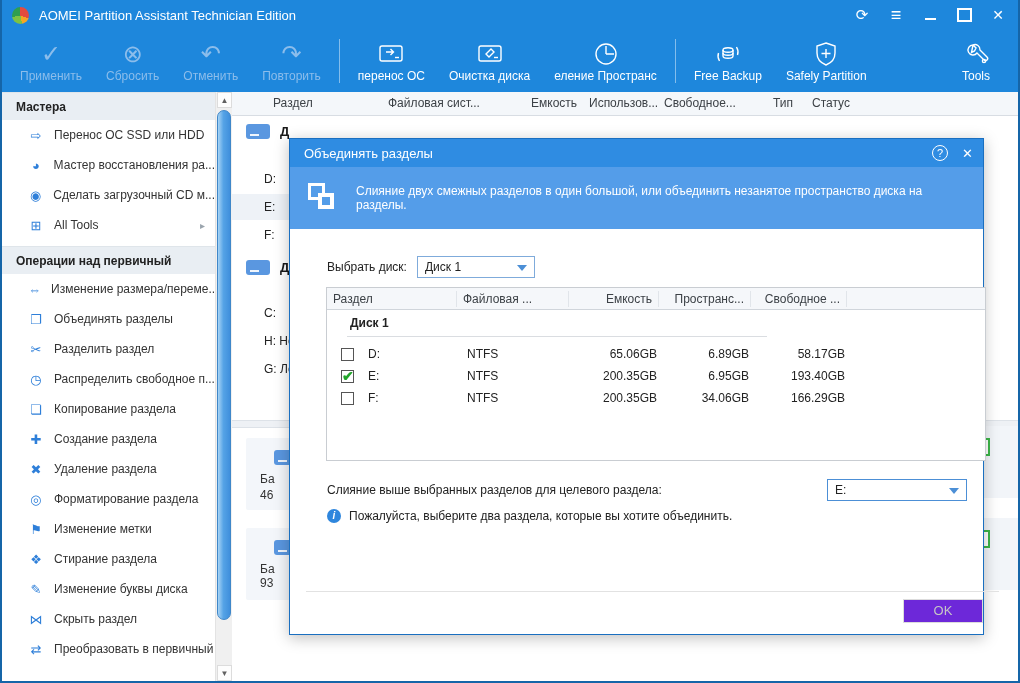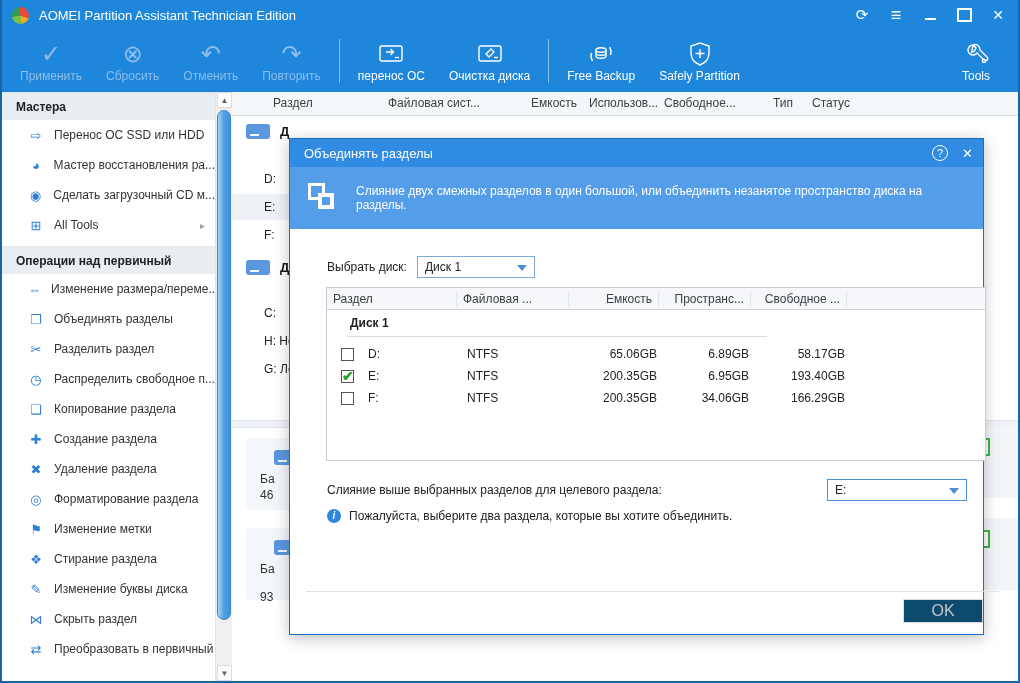--- a/index.html
+++ b/index.html
@@ -97,21 +97,21 @@
   .checkbox .chk { position:absolute; left:0px; top:-3px; color:#22a52a; font-size:14px; font-weight:bold; }
   .pletter { width:99px; }
 
   #target-row { position:absolute; left:21px; top:254px; width:654px; display:flex; align-items:center; }
   #target-dd { position:absolute; right:14px; top:-4px; width:140px; border:1px solid #4c8fd6; }
   #info-row { position:absolute; left:21px; top:280px; display:flex; align-items:center; }
   #info-ico { width:14px; height:14px; border-radius:50%; background:#2e86dd; color:#fff; font-size:10px; font-style:italic; font-weight:bold; text-align:center; line-height:14px; margin-right:8px; flex:none; }
   #info-ico::after { content:"i"; }
 
   #dlg-footer-line { position:absolute; left:0; top:362px; width:100%; border-top:1px solid #e2e2e2; }
-  #ok-btn { position:absolute; right:16px; top:370px; width:80px; height:24px; background:#0c4a6e; border:1px solid #dcdcdc; color:#c6c6c6; font-size:16px; text-align:center; line-height:22px; }
+  #ok-btn { position:absolute; right:16px; top:370px; width:80px; height:24px; background:#6d28d9; border:1px solid #dcdcdc; color:#c6c6c6; font-size:13px; text-align:center; line-height:22px; }
 </style>
 </head>
 <body>
 
 <div id="win">
 
   <div id="header">
     <div id="titlebar">
       <div id="logo"></div>
       <div id="title">AOMEI Partition Assistant Technician Edition</div>
@@ -156,20 +156,29 @@
       <div class="tbtn">
         <div class="tico">
           <svg width="28" height="24" viewBox="0 0 28 24">
               <rect x="3" y="4" width="22" height="15" rx="2"></rect>
               <path d="M10 12 l5 -5 l3 3 l-5 5 z"></path>
               <path d="M18 15.5 h4"></path>
             </svg>
         </div>
         <div>Очистка диска</div>
       </div>
+      <div class="tbtn">
+        <div class="tico">
+          <svg width="26" height="26" viewBox="0 0 26 26">
+              <circle cx="13" cy="13" r="10"></circle>
+              <path d="M13 13 V5 M13 13 H21"></path>
+            </svg>
+        </div>
+        <div>еление Пространс</div>
+      </div>
       <div class="tsep"></div>
       <div class="tbtn">
         <div class="tico">
           <svg width="26" height="26" viewBox="0 0 26 26">
               <ellipse cx="13" cy="9" rx="5" ry="2.2"></ellipse>
               <path d="M8 9 v6 c0 1.2 2.2 2.2 5 2.2 s5 -1 5 -2.2 v-6"></path>
               <path d="M8 12 c0 1.2 2.2 2.2 5 2.2 s5 -1 5 -2.2"></path>
               <path d="M21.5 6 a9.5 9.5 0 0 1 1 8"></path>
               <path d="M4.5 20 a9.5 9.5 0 0 1 -1 -8"></path>
             </svg>
@@ -321,21 +330,21 @@
     <div id="map-divider"></div>
 
     <div class="map-block" style="top:346px">
       <span class="disk-ico"></span>
       <span class="map-line" style="top:34px">Ба</span>
       <span class="map-line" style="top:50px">46</span>
     </div>
     <div class="map-block" style="top:436px">
       <span class="disk-ico"></span>
       <span class="map-line" style="top:34px">Ба</span>
-      <span class="map-line" style="top:62px">93</span>
+      <span class="map-line" style="top:48px">93</span>
     </div>
 
     <div class="right-part-block" style="right:0; top:334px; height:72px;">
       <span class="green-cell"></span>
     </div>
     <div class="right-part-block" style="right:0; top:426px; height:72px;">
       <span class="green-cell"></span>
     </div>
   </div>
 

